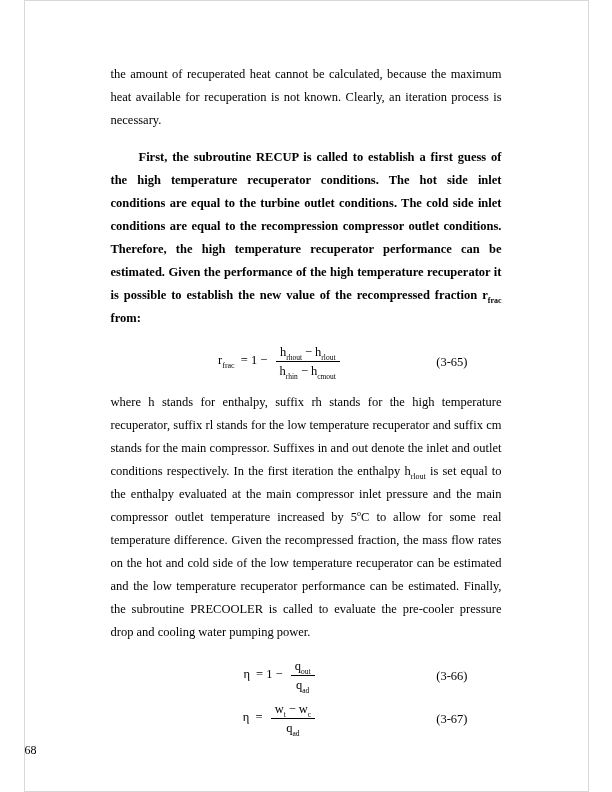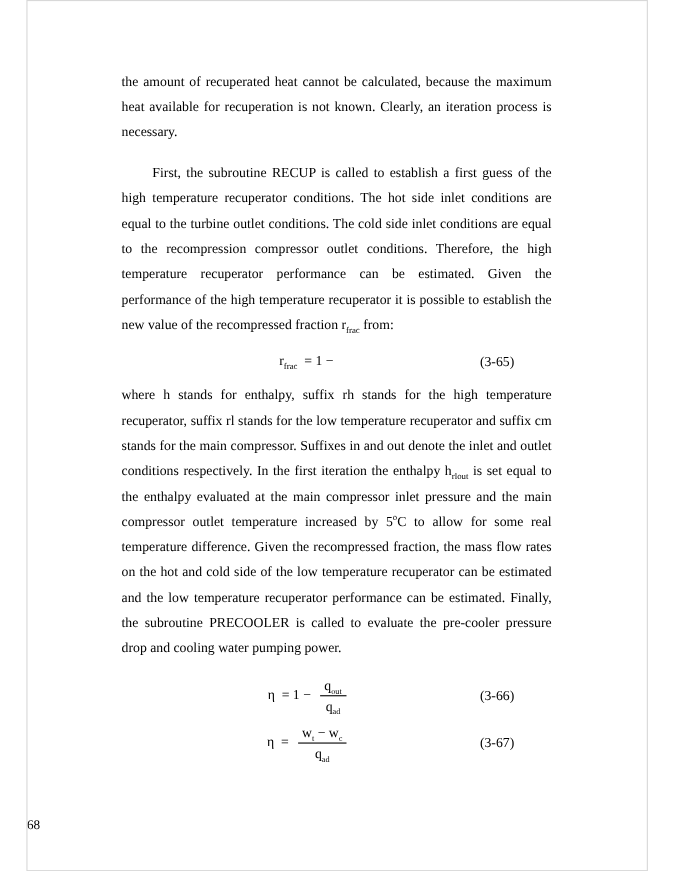--- a/index.html
+++ b/index.html
@@ -18,21 +18,21 @@
   }
   .content {
     padding: 62px 86px 0 86px;
   }
   .para {
     margin: 0 0 14px 0;
     text-align: justify;
     line-height: 23px;
   }
   .para.indent { text-indent: 28px; }
-  .para.tight { margin-bottom: 0; }
+  .para.tight { margin-bottom: 0; font-weight: bold; }
   sub.ss {
     font-size: 8px;
     vertical-align: sub;
     line-height: 0;
   }
   sup.sp {
     font-size: 8px;
     vertical-align: super;
     line-height: 0;
   }
@@ -94,20 +94,24 @@
   <div class="content">
 
     <p class="para">the amount of recuperated heat cannot be calculated, because the maximum heat available for recuperation is not known.  Clearly, an iteration process is necessary.</p>
 
     <p class="para indent tight"><span>First, the subroutine RECUP is called to establish a first guess of the high temperature recuperator conditions.  The hot side inlet conditions are equal to the turbine outlet conditions.   The cold side inlet conditions are equal to the recompression compressor outlet conditions.  Therefore, the high temperature recuperator performance can be estimated.   Given the performance of the high temperature recuperator it is possible to establish the new value of the recompressed fraction r</span><sub class="ss">frac</sub><span> from:</span></p>
 
     <div class="eq-row big">
       <span class="eq-body">
         <span><span>r</span><sub class="ss">frac</sub></span>
         <span class="eq-mid">= 1 −</span>
+        <span class="frac">
+          <span class="num"><span>h</span><sub class="ss">rhout</sub><span class="op">−</span><span>h</span><sub class="ss">rlout</sub></span>
+          <span class="den"><span>h</span><sub class="ss">rhin</sub><span class="op">−</span><span>h</span><sub class="ss">cmout</sub></span>
+        </span>
       </span>
       <span class="eq-label">(3-65)</span>
     </div>
 
     <p class="para"><span>where h stands for enthalpy, suffix rh stands for the high temperature recuperator, suffix rl stands for the low temperature recuperator and suffix cm stands for the main compressor.  Suffixes in and out denote the inlet and outlet conditions respectively.  In the first iteration the enthalpy h</span><sub class="ss">rlout</sub><span> is set equal to the enthalpy evaluated at the main compressor inlet pressure and the main compressor outlet temperature increased by 5</span><sup class="sp">o</sup><span>C to allow for some real temperature difference.  Given the recompressed fraction, the mass flow rates on the hot and cold side of the low temperature recuperator can be estimated and the low temperature recuperator performance can be estimated.  Finally, the subroutine PRECOOLER is called to evaluate the pre-cooler pressure drop and cooling water pumping power.</span></p>
 
 
     <div class="eq-row first-small">
       <span class="eq-body">
         <span>η</span>

